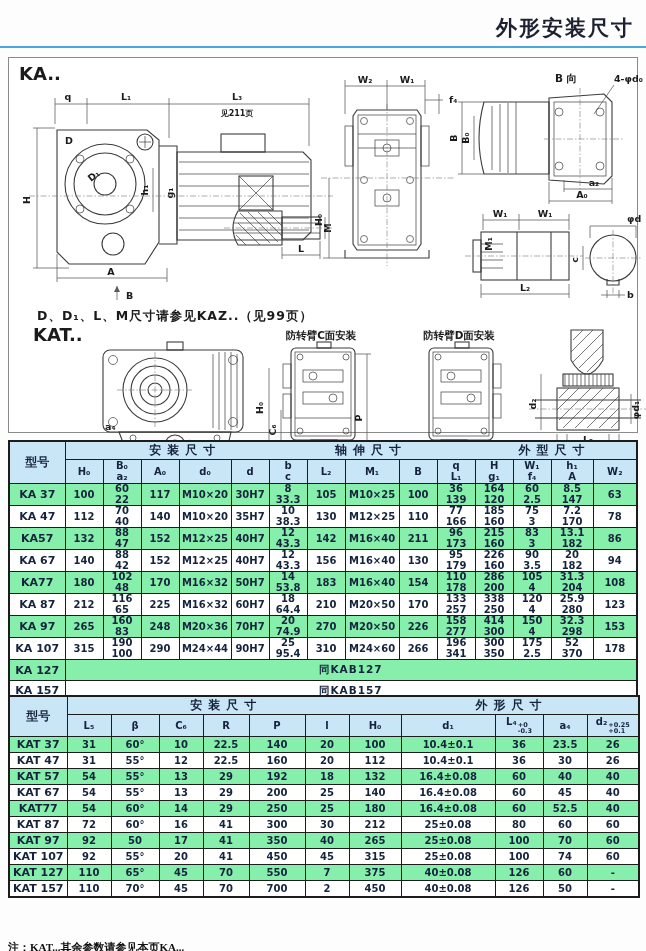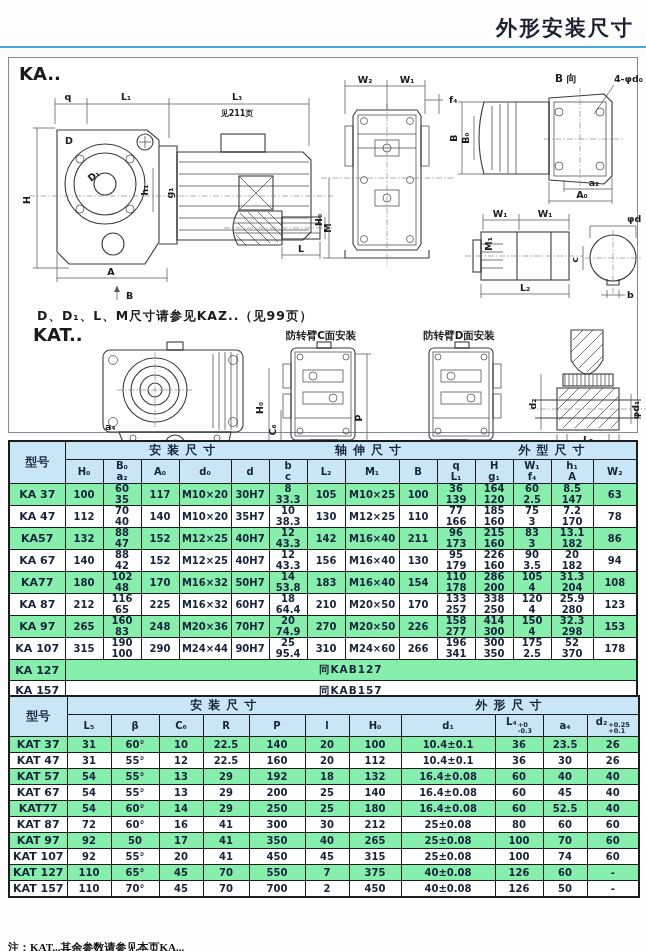--- a/index.html
+++ b/index.html
@@ -412,21 +412,21 @@
           </td>
           <td>W₂</td>
         </tr>
     </thead>
     <tbody>
         <tr class="r-blue">
           <td class="model">KA 37</td>
           <td>100</td>
           <td>
             <div>60</div>
-            <div>35</div>
+            <div>22</div>
           </td>
           <td>117</td>
           <td>M10×20</td>
           <td>30H7</td>
           <td>
             <div>8</div>
             <div>33.3</div>
           </td>
           <td>105</td>
           <td>M10×25</td>

